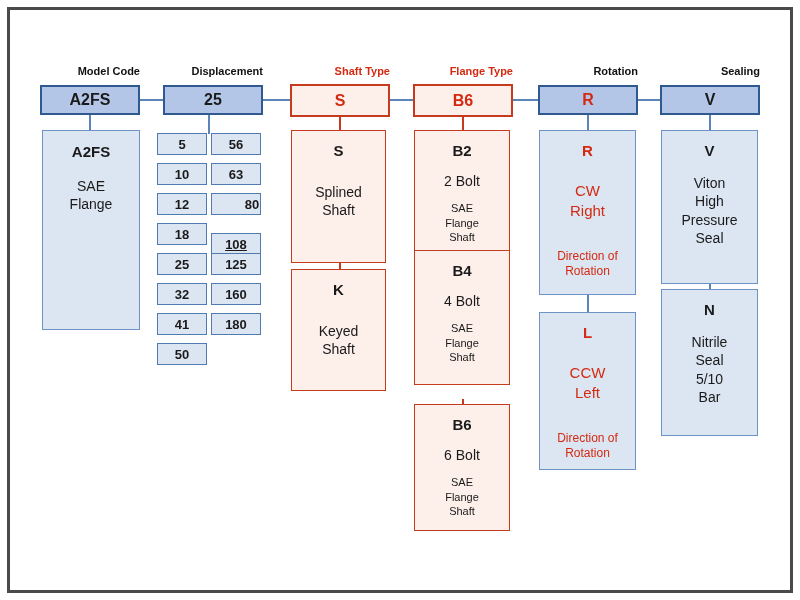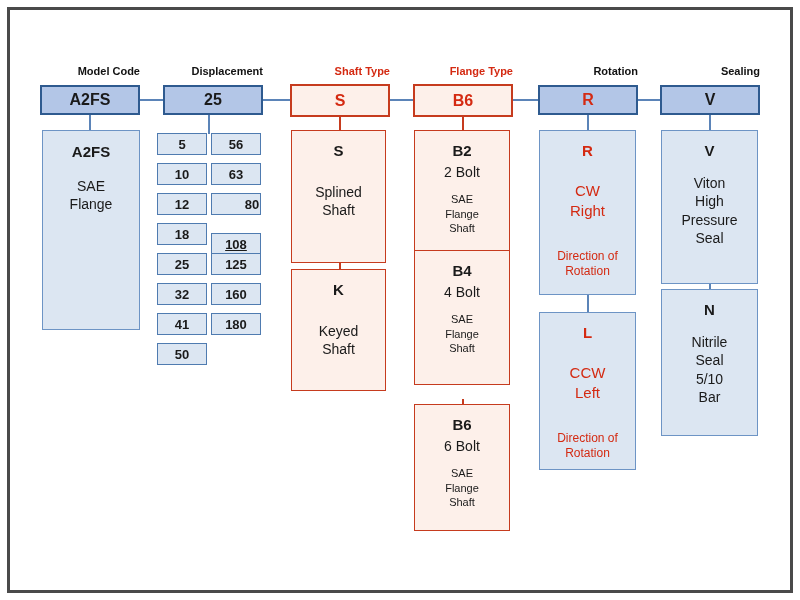--- a/index.html
+++ b/index.html
@@ -31,21 +31,21 @@
     box-sizing:border-box; z-index:2; text-align:center;
   }
   .blue-box { background:#dce6f2; border:1.5px solid #6d94c5; }
   .red-box  { background:#fdf0ea; border:1.5px solid #c63b1e; }
 
   .opt-code { font-weight:bold; font-size:15px; margin-top:11px; }
   .opt-name { font-size:14px; white-space:pre-line; line-height:1.32; }
   .opt-sub  { font-size:11px; white-space:pre-line; line-height:1.3; }
 
   .shaft  .opt-name { margin-top:24px; }
-  .flange .opt-name { margin-top:4px; }
+  .flange .opt-name { margin-top:13px; }
   .flange .opt-sub  { margin-top:11px; }
   .rot { color:#d42a12; }
   .rot .opt-name { margin-top:22px; font-size:15px; }
   .rot .opt-sub  { margin-top:28px; font-size:12px; }
   .seal .opt-name { margin-top:15px; }
 
   .detail1 { padding-top:12px; }
   .detail1 .d-title { font-weight:bold; font-size:15px; }
   .detail1 .d-body  { font-size:14px; white-space:pre-line; line-height:1.32; margin-top:17px; }
 

